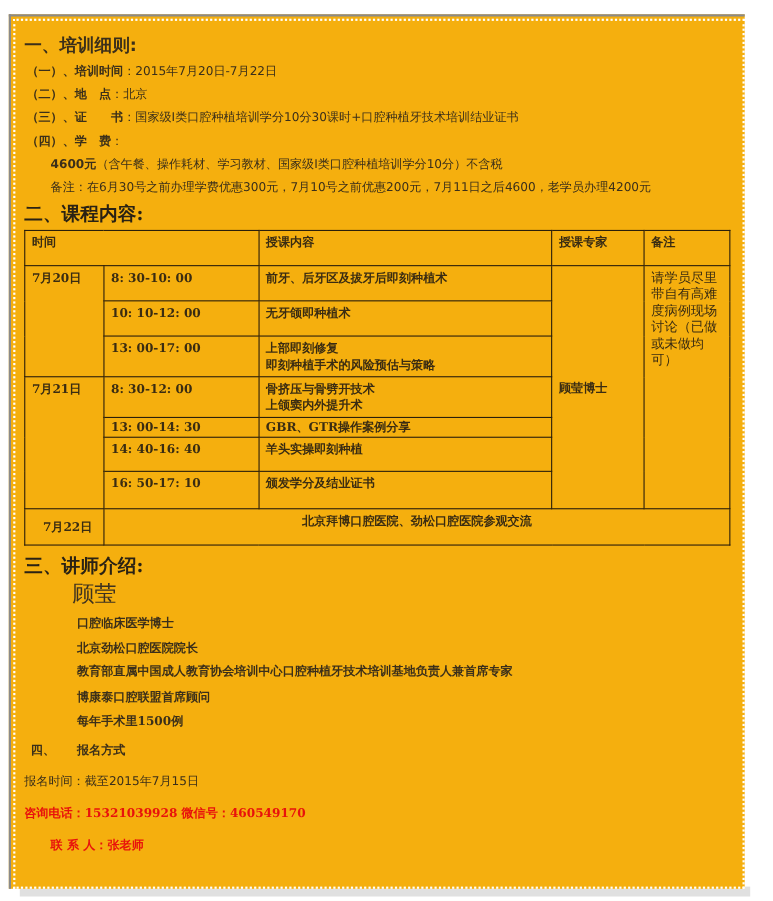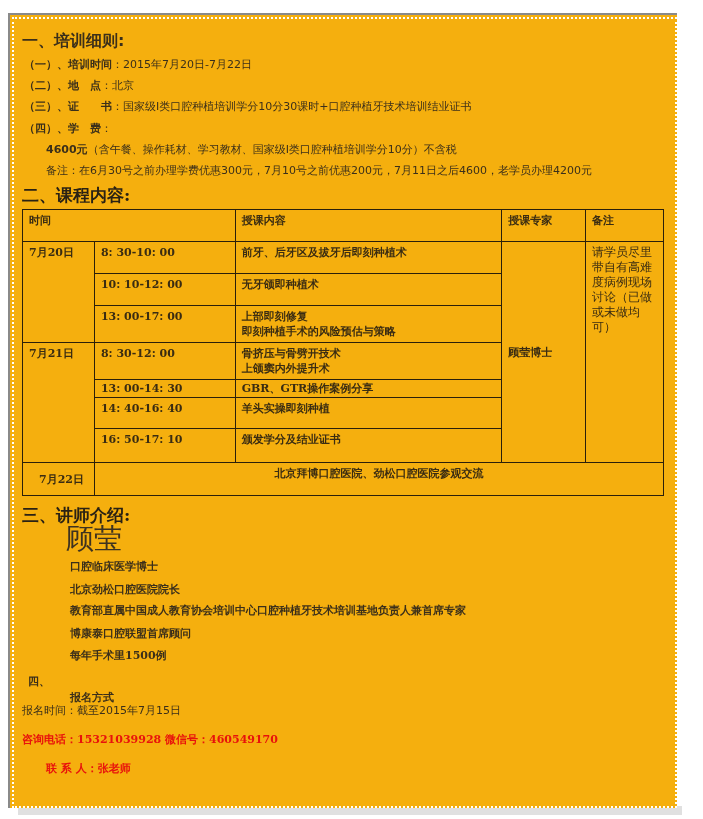--- a/index.html
+++ b/index.html
@@ -7,21 +7,21 @@
          font-family: "DejaVu Sans", "Liberation Sans", sans-serif; color: #3b2f1a; }
   .shadow { position: absolute; left: 18px; top: 806px; width: 664px; height: 9px; background: #e0e0e0; }
   .frame { position: absolute; left: 8px; top: 13px; width: 669px; height: 795px;
            border-top: 2px solid #8a8a8a; border-left: 2px solid #8a8a8a; box-sizing: border-box;
            background: #f5af0e; }
   .inner { position: absolute; left: 2px; top: 2px; right: 0; bottom: 0;
            border: 2px dotted #ffffff; box-sizing: border-box; }
   .t { position: absolute; white-space: nowrap; font-size: 11px; line-height: 14px; }
   .b { font-weight: bold; }
   .h2 { font-family: "DejaVu Serif", "Liberation Serif", serif; font-size: 17px; line-height: 20px; font-weight: bold; color: #2a2214; }
-  .name { font-family: "DejaVu Serif", "Liberation Serif", serif; font-size: 28px; line-height: 28px; color: #3d3220; }
+  .name { font-family: "DejaVu Serif", "Liberation Serif", serif; font-size: 20px; line-height: 28px; color: #3d3220; }
   .red { color: #e8120c; font-weight: bold; }
   table.sched { position: absolute; left: 22px; top: 209px; width: 642px; border-collapse: collapse;
                 font-size: 11px; font-weight: bold; color: #3a2c12; }
   table.sched td { border: 1.5px solid #2b1f0a; vertical-align: top; padding: 3px 6px; line-height: 15px; }
   .serif { font-family: "DejaVu Serif", "Liberation Serif", serif; }
   .remark { font-weight: normal; font-size: 12px; line-height: 17px; }
 </style>
 </head>
 <body>
 
@@ -109,16 +109,16 @@
 
 <div class="t h2" style="left:22px; top:505px;">三、讲师介绍:</div>
 <div class="t name" style="left:66px; top:525px;">顾莹</div>
 <div class="t b serif" style="left:70px; top:560px;">口腔临床医学博士</div>
 <div class="t b serif" style="left:70px; top:583px;">北京劲松口腔医院院长</div>
 <div class="t b serif" style="left:70px; top:604px;">教育部直属中国成人教育协会培训中心口腔种植牙技术培训基地负责人兼首席专家</div>
 <div class="t b serif" style="left:70px; top:627px;">博康泰口腔联盟首席顾问</div>
 <div class="t b serif" style="left:70px; top:649px;">每年手术里1500例</div>
 
 <div class="t b serif" style="left:28px; top:675px;">四、</div>
-<div class="t b serif" style="left:70px; top:691px;">报名方式</div>
+<div class="t b serif" style="left:70px; top:675px;">报名方式</div>
 <div class="t" style="left:22px; top:704px;">报名时间：截至2015年7月15日</div>
 <div class="t red serif" style="left:22px; top:733px;">咨询电话：15321039928  微信号：460549170</div>
 <div class="t red serif" style="left:22px; top:762px;margin-left:24px;">联 系 人：张老师</div>
 
 </body></html>

